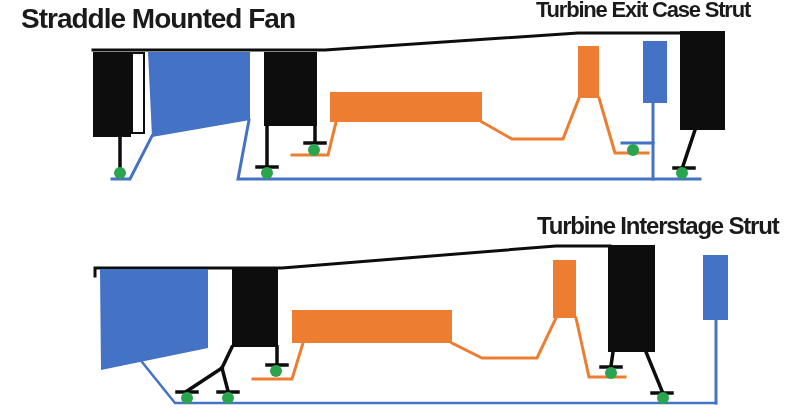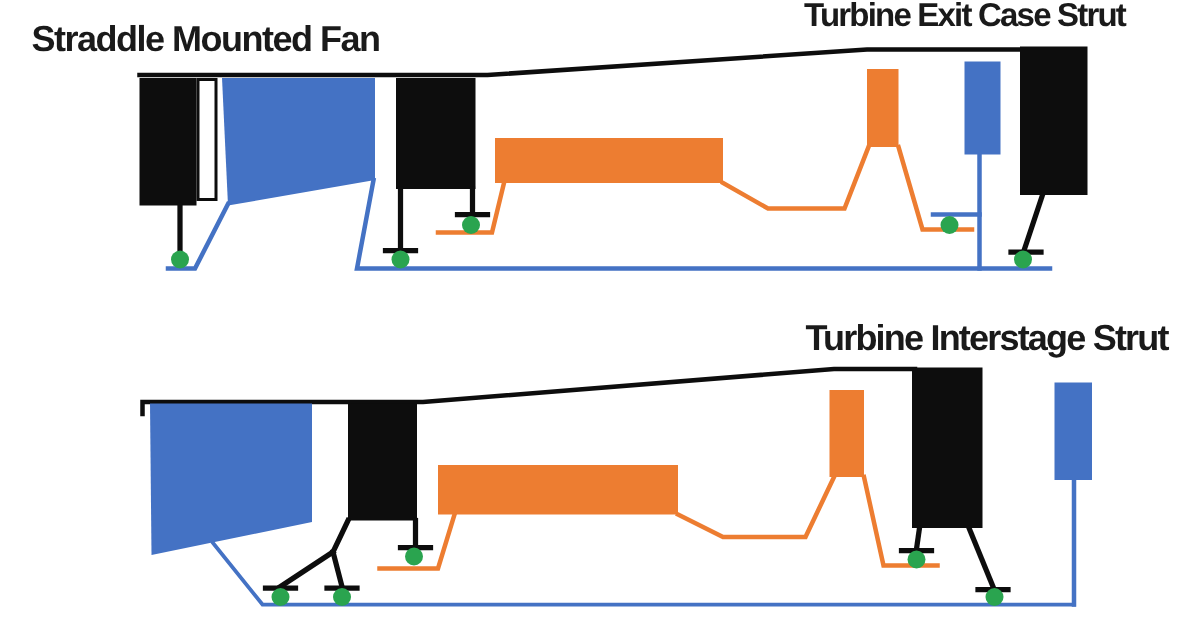--- a/index.html
+++ b/index.html
@@ -10,21 +10,21 @@
   }
   .stage{position:absolute;left:0;top:0;width:800px;height:418px;}
   .title{
     position:absolute;
     font-weight:bold;
     color:var(--c-text,#1a1a1a);
     white-space:nowrap;
     letter-spacing:-1px;
     line-height:1.1;
   }
-  .title-straddle{left:21px;top:14px;font-size:24px;}
+  .title-straddle{left:21px;top:4px;font-size:28px;}
   .title-exitcase{left:536px;top:-2px;font-size:22px;letter-spacing:-1.2px;}
   .title-overhung{left:65px;top:233px;font-size:24px;}
   .title-interstage{left:537px;top:213px;font-size:24px;letter-spacing:-1.2px;}
 
   svg{position:absolute;left:0;top:0;}
   .fill-black{fill:var(--c-black,#0d0d0d);}
   .fill-blue{fill:var(--c-blue,#4472c4);}
   .fill-orange{fill:var(--c-orange,#ed7d31);}
   .fill-white{fill:#ffffff;stroke:var(--c-black,#0d0d0d);stroke-width:2;}
   .ln{fill:none;stroke-linecap:square;stroke-linejoin:miter;}

